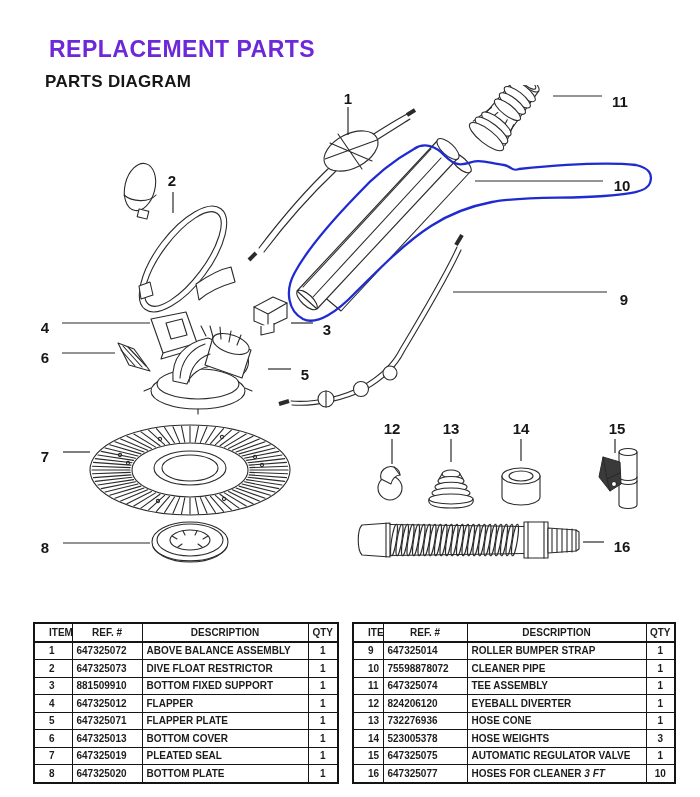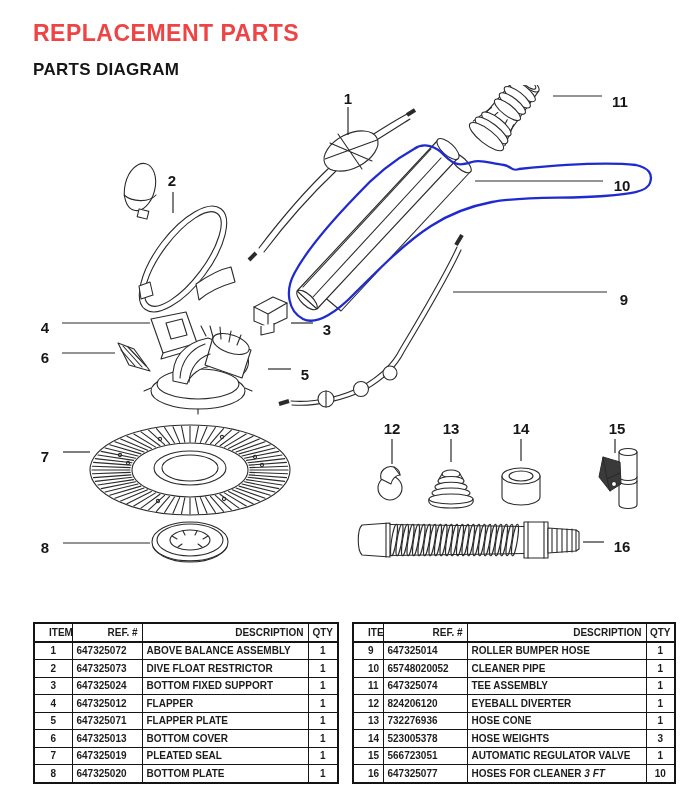--- a/index.html
+++ b/index.html
@@ -2,25 +2,25 @@
 <html><head>
 <meta charset="utf-8">
 <style>
   html,body{margin:0;padding:0;background:#e8e8e8;}
   .page{
     position:relative;width:700px;height:797px;background:#ffffff;
     font-family:"Liberation Sans","DejaVu Sans",sans-serif;color:#1a1a1a;
     margin:0 auto;overflow:hidden;
   }
   .title{
-    position:absolute;left:33px;top:20px;margin:0;
-    font-size:23px;font-weight:bold;letter-spacing:.5px;color:#ef4444;
+    position:absolute;left:33px;top:20px;margin:16px;
+    font-size:23px;font-weight:bold;letter-spacing:.5px;color:#6d28d9;
   }
   .subtitle{
-    position:absolute;left:33px;top:60px;margin:0;
+    position:absolute;left:33px;top:60px;margin:12px;
     font-size:17px;font-weight:bold;letter-spacing:.3px;color:#161616;
   }
   .diagram-wrap{position:absolute;left:0;top:85px;width:700px;height:535px;}
   svg{display:block;}
   .ln{stroke:#2b2b2b;stroke-width:1.1;fill:none;stroke-linecap:round;stroke-linejoin:round;}
   .lnw{stroke:#2b2b2b;stroke-width:1.1;fill:#ffffff;stroke-linejoin:round;}
   .thick{stroke:#2b2b2b;stroke-width:4;fill:none;stroke-linecap:butt;}
   .dark{fill:#3a3a3a;stroke:#2b2b2b;stroke-width:1;}
   .leader{stroke:#2b2b2b;stroke-width:1.2;}
   .callout{font-family:"Liberation Sans",sans-serif;font-size:15px;font-weight:bold;fill:#161616;text-anchor:middle;}
@@ -29,22 +29,22 @@
   table.parts-table{
     position:absolute;top:0;border-collapse:collapse;border:2px solid #141414;
     font-size:10px;font-weight:bold;color:#1c1c1c;table-layout:fixed;
   }
   table.t-left{left:33px;width:304px;}
   table.t-right{left:352px;width:322px;}
   .parts-table th,.parts-table td{
     border:1px solid #141414;height:14.5px;padding:1px 4px;line-height:1.1;
     overflow:hidden;white-space:nowrap;
   }
-  .parts-table th{border-bottom:2px solid #141414;text-align:right;}
-  .parts-table th:first-child,.parts-table td:first-child{text-align:center;padding:1px 14px;}
+  .parts-table th{border-bottom:2px solid #141414;text-align:center;}
+  .parts-table th:first-child,.parts-table td:first-child{padding:1px 14px;}
   .parts-table th:last-child,.parts-table td:last-child{text-align:center;padding:1px 2px;}
   .t-left col.c-item{width:38px}.t-left col.c-ref{width:70px}.t-left col.c-desc{width:166px}.t-left col.c-qty{width:30px}
   .t-right col.c-item{width:30px}.t-right col.c-ref{width:84px}.t-right col.c-desc{width:179px}.t-right col.c-qty{width:29px}
   .parts-table i{font-style:italic;}
 </style>
 </head>
 <body>
 
 <div class="page">
 
@@ -370,21 +370,21 @@
             <td>1</td>
           </tr>
           <tr>
             <td>2</td>
             <td>647325073</td>
             <td>DIVE FLOAT RESTRICTOR</td>
             <td>1</td>
           </tr>
           <tr>
             <td>3</td>
-            <td>647325024</td>
+            <td>881509910</td>
             <td>BOTTOM FIXED SUPPORT</td>
             <td>1</td>
           </tr>
           <tr>
             <td>4</td>
             <td>647325012</td>
             <td>FLAPPER</td>
             <td>1</td>
           </tr>
           <tr>
@@ -425,26 +425,26 @@
             <th>ITEM</th>
             <th>REF. #</th>
             <th>DESCRIPTION</th>
             <th>QTY</th>
           </tr>
         </thead>
       <tbody>
           <tr>
             <td>9</td>
             <td>647325014</td>
-            <td>ROLLER BUMPER HOSE</td>
+            <td>ROLLER BUMPER STRAP</td>
             <td>1</td>
           </tr>
           <tr>
             <td>10</td>
-            <td>65748020052</td>
+            <td>75598878072</td>
             <td>CLEANER PIPE</td>
             <td>1</td>
           </tr>
           <tr>
             <td>11</td>
             <td>647325074</td>
             <td>TEE ASSEMBLY</td>
             <td>1</td>
           </tr>
           <tr>
@@ -460,21 +460,21 @@
             <td>1</td>
           </tr>
           <tr>
             <td>14</td>
             <td>523005378</td>
             <td>HOSE WEIGHTS</td>
             <td>3</td>
           </tr>
           <tr>
             <td>15</td>
-            <td>566723051</td>
+            <td>647325075</td>
             <td>AUTOMATIC REGULATOR VALVE</td>
             <td>1</td>
           </tr>
           <tr>
             <td>16</td>
             <td>647325077</td>
             <td>HOSES FOR CLEANER<i>  3 FT</i></td>
             <td>10</td>
           </tr>
         </tbody>

